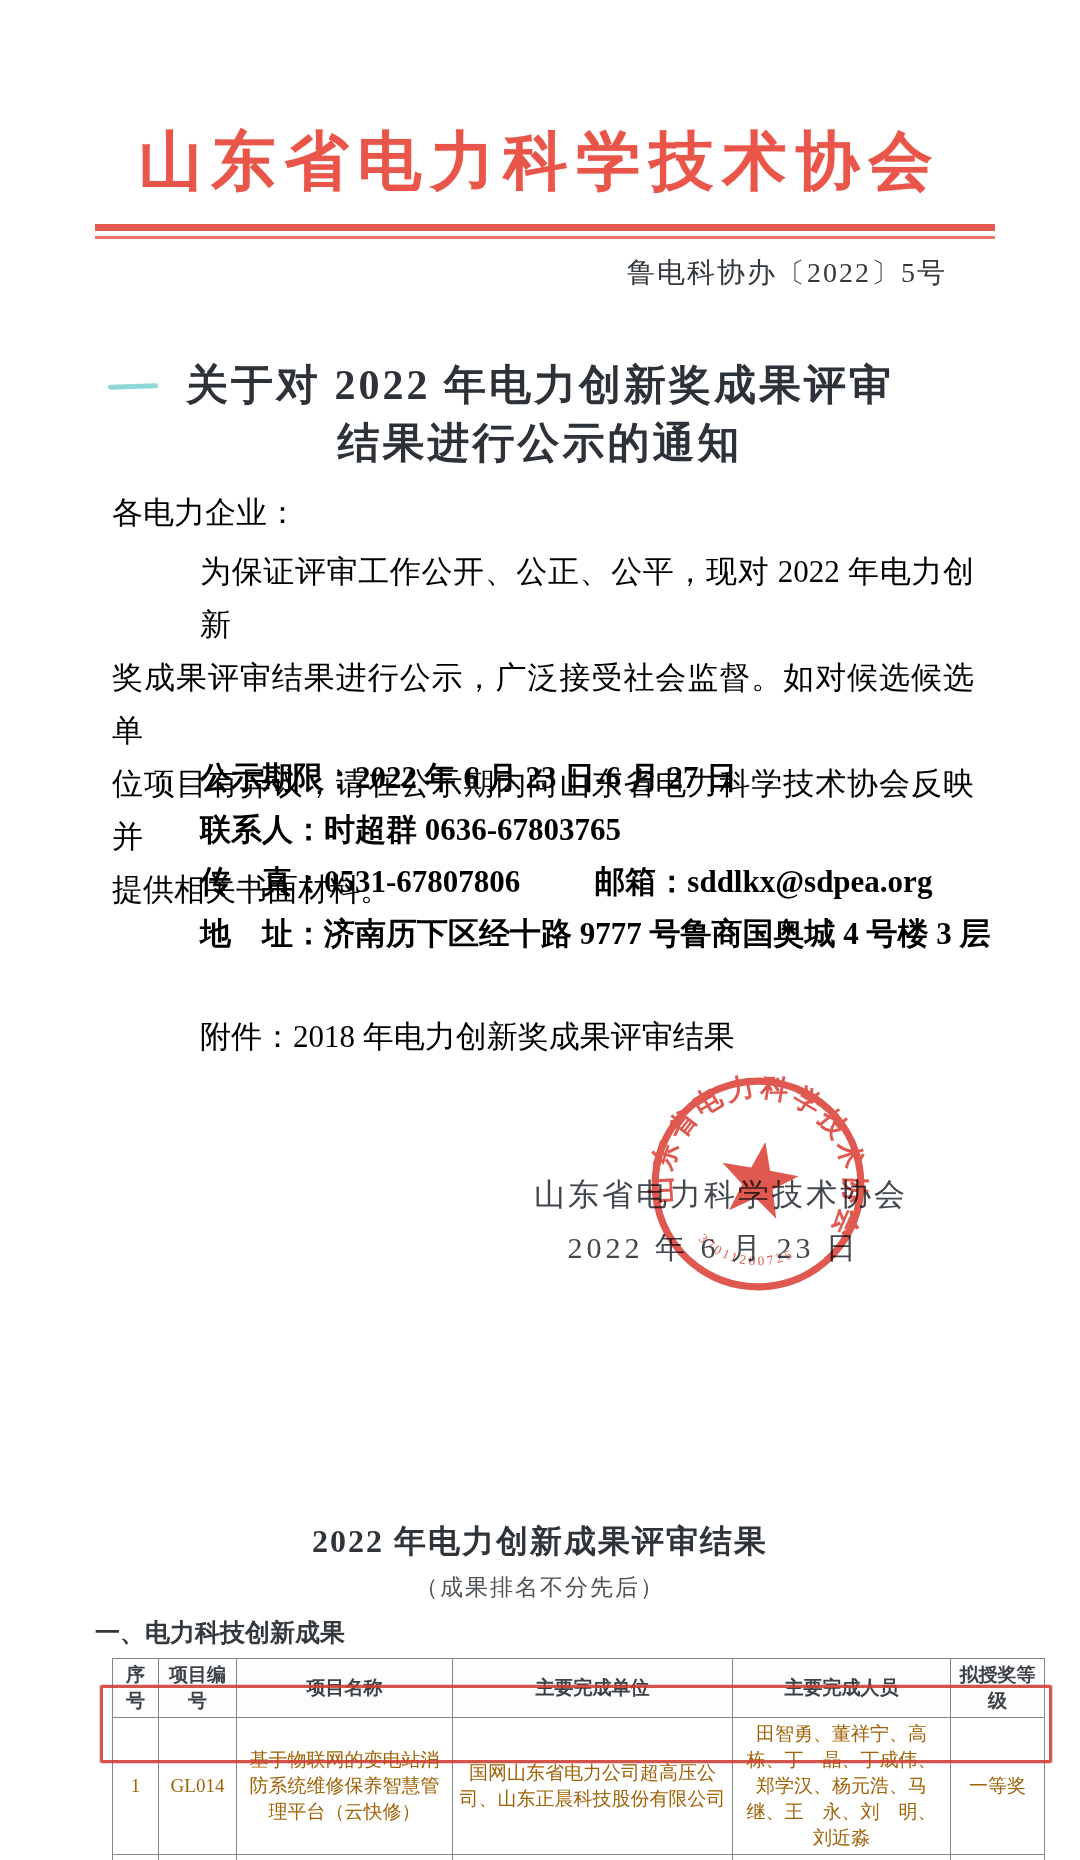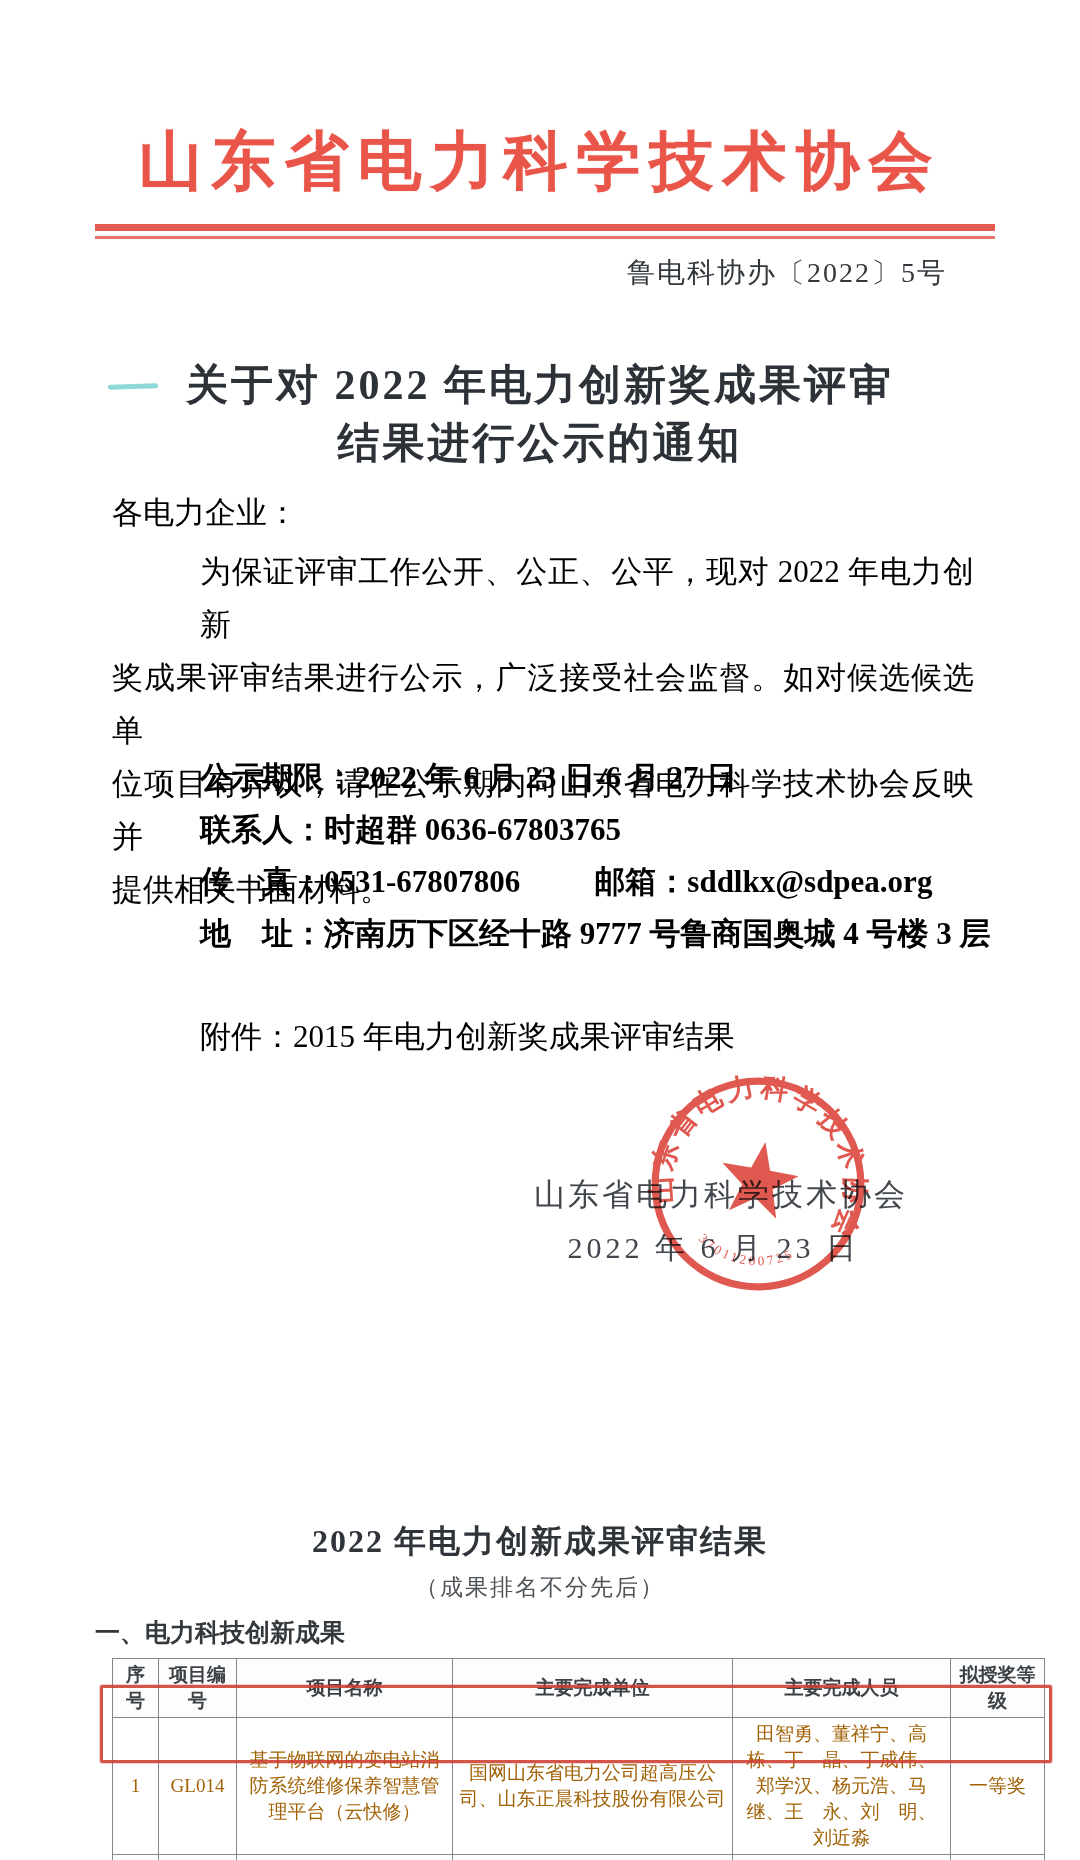--- a/index.html
+++ b/index.html
@@ -105,21 +105,21 @@
   <div class="body-text contact-block">
     <div class="line">公示期限：2022 年 6 月 23 日-6 月 27 日</div>
     <div class="line">联系人：时超群  0636-67803765</div>
     <div class="line fax-email">
       <span>传　真：0531-67807806</span>
       <span>邮箱：sddlkx@sdpea.org</span>
     </div>
     <div class="line">地　址：济南历下区经十路 9777 号鲁商国奥城 4 号楼 3 层</div>
   </div>
 
-  <div class="body-text attachment">附件：2015 年电力创新奖成果评审结果</div>
+  <div class="body-text attachment">附件：2018 年电力创新奖成果评审结果</div>
 
   <div class="signature-name">山东省电力科学技术协会</div>
   <div class="signature-date">2022 年 6 月 23 日</div>
 
   <div class="seal-wrap">
     <svg viewBox="0 0 220 220" width="224" height="224">
       <circle cx="110" cy="110" r="101" fill="none" stroke="#dc4237" stroke-width="7"></circle>
       <path id="sealArc" d="M 34.1,150.4 A 86,86 0 1 1 185.9,150.4" fill="none"></path>
       <path id="sealNum" d="M 44.5,155.9 A 80,80 0 0 0 175.5,155.9" fill="none"></path>
       <text font-size="27" font-weight="bold" fill="#dc4237">

